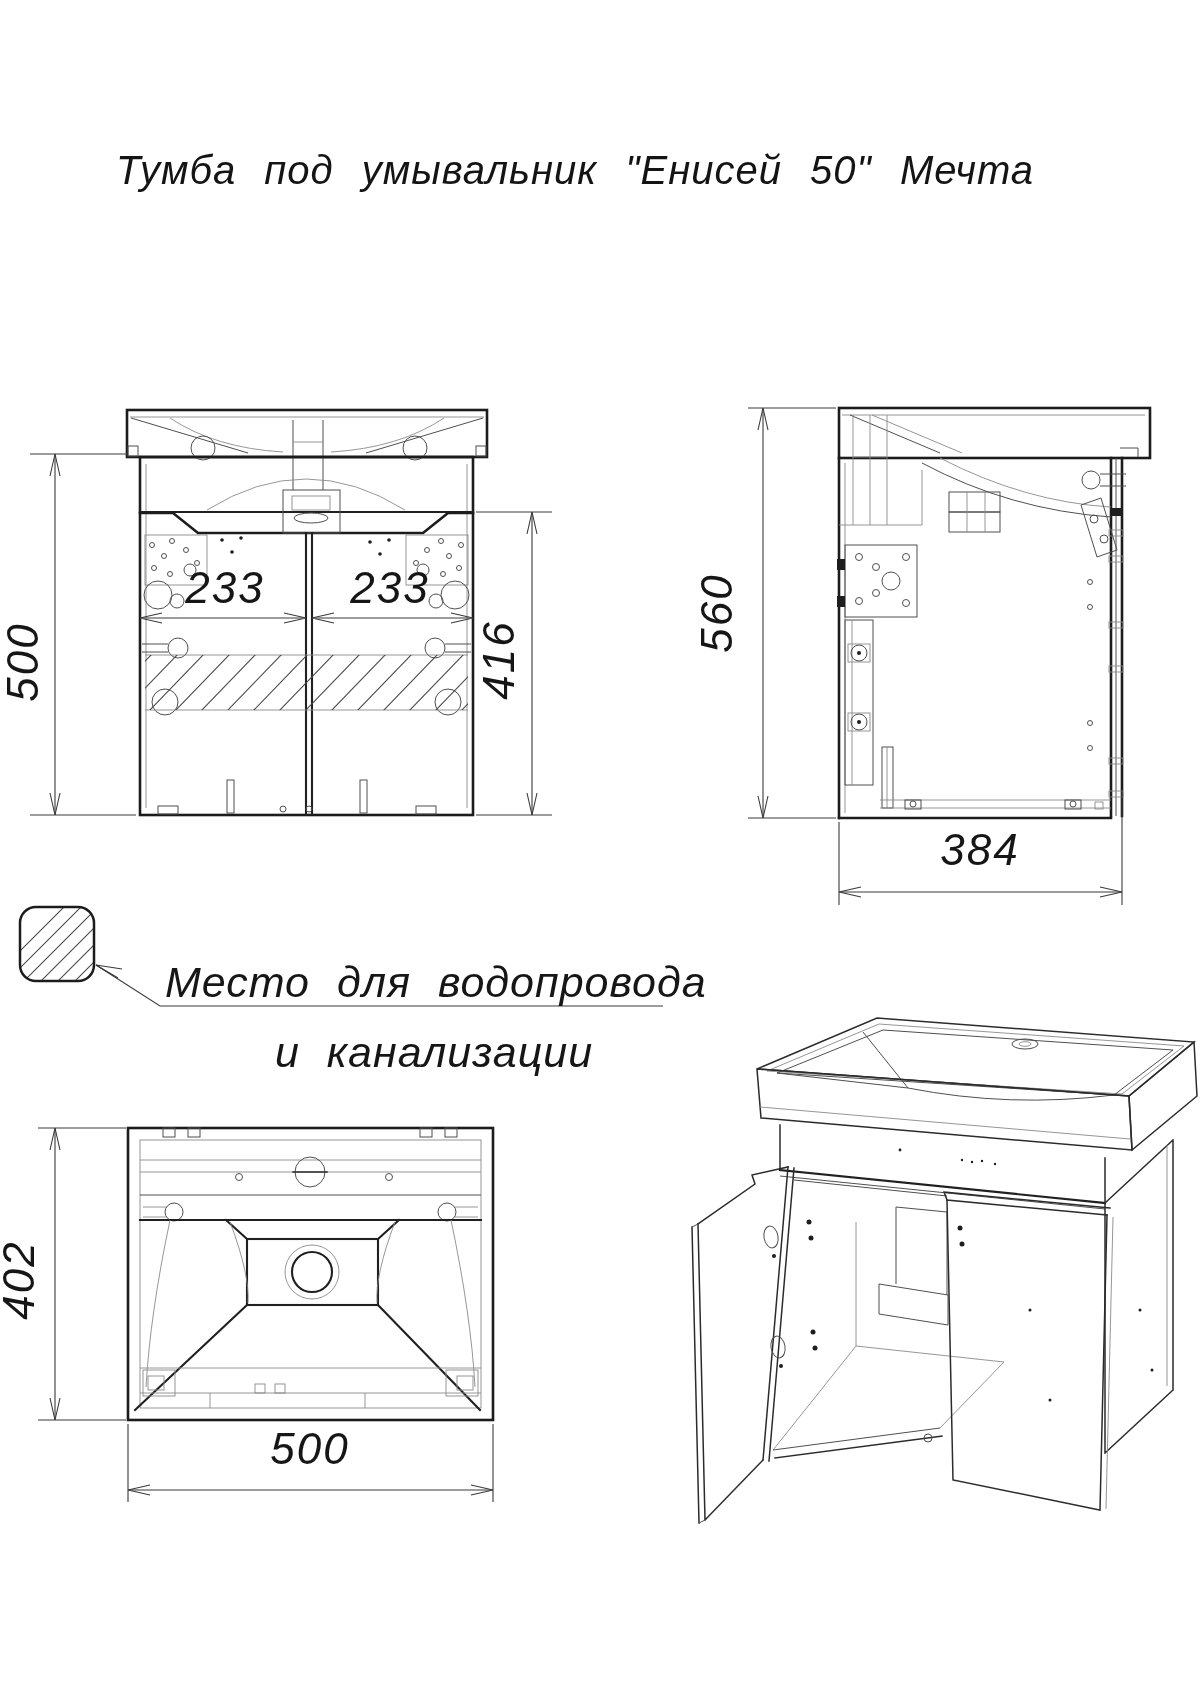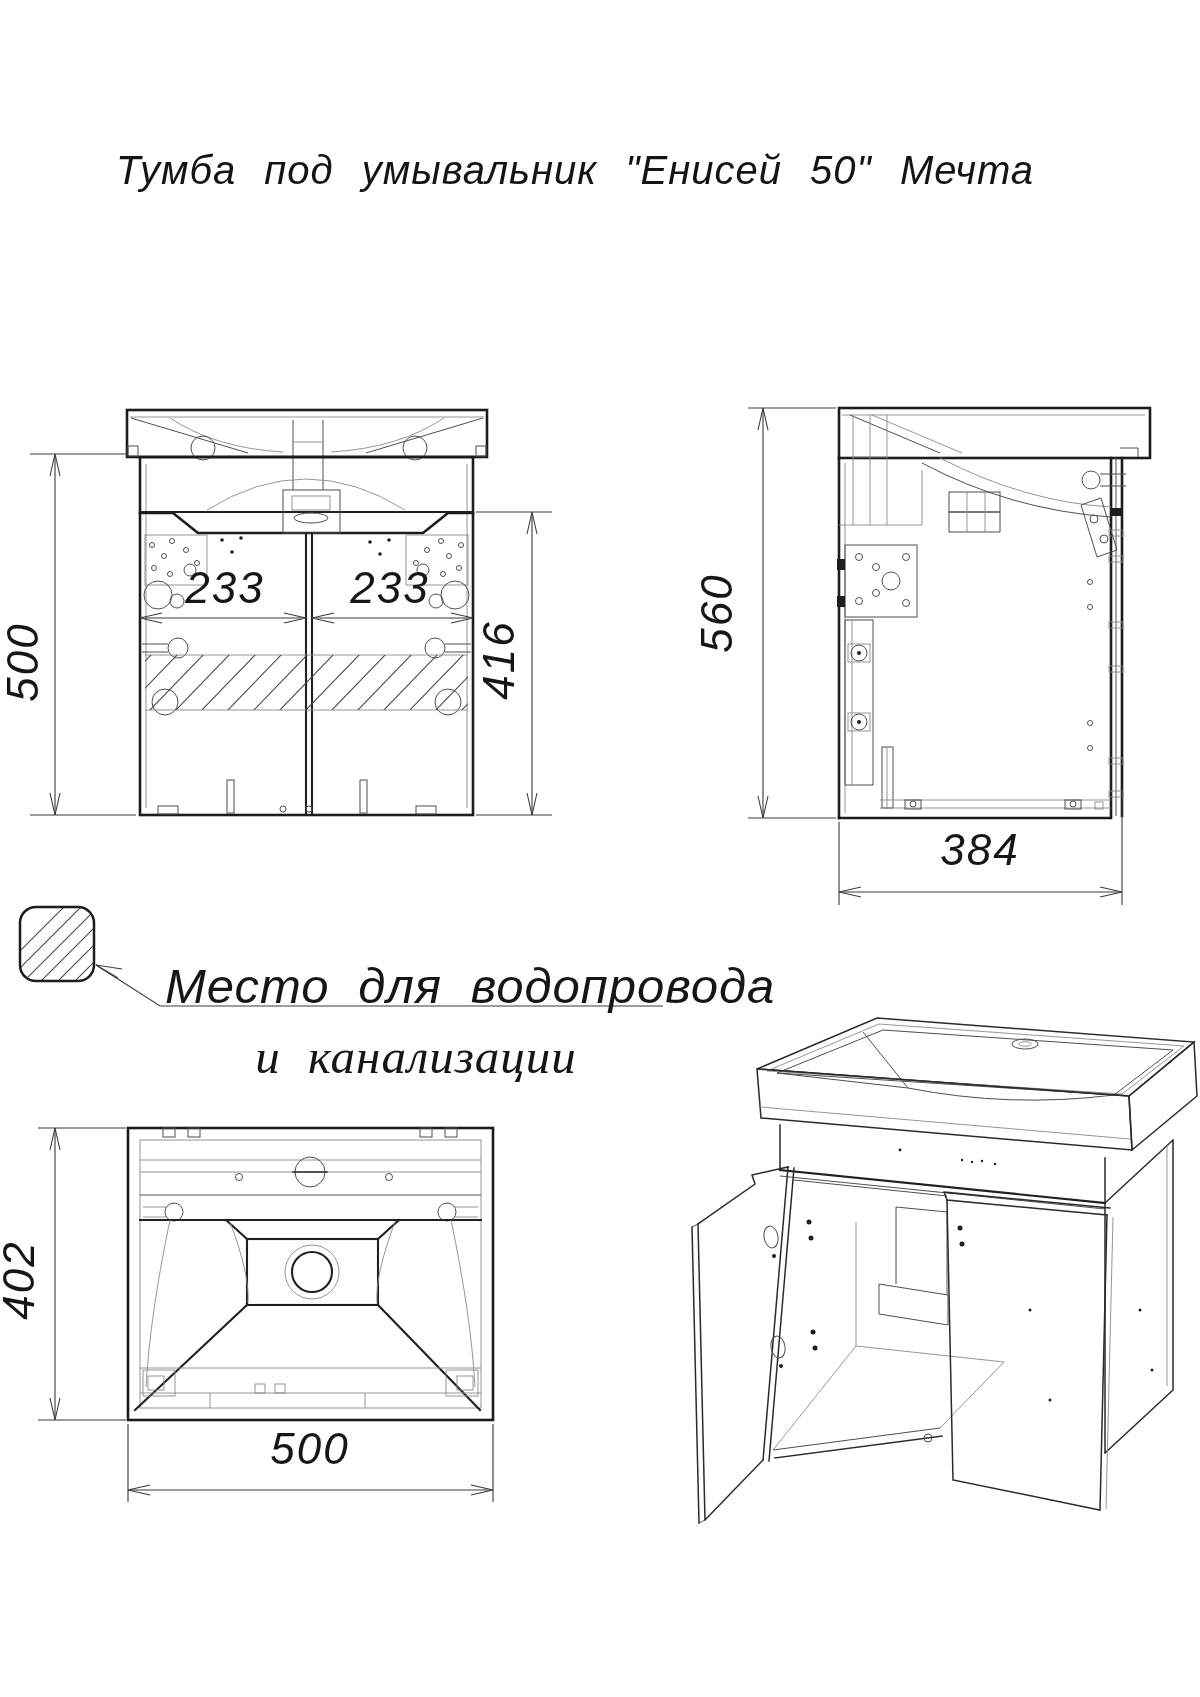--- a/index.html
+++ b/index.html
@@ -1,20 +1,20 @@
 <!DOCTYPE html>
 <html><head>
 <meta charset="utf-8">
 <style>
   html,body{margin:0;padding:0;background:#e8e8e8;}
   .page{position:relative;width:1200px;height:1697px;background:#ffffff;overflow:hidden;
         font-family:"Liberation Sans",sans-serif;}
   .title-line{position:absolute;left:0;width:1150px;text-align:center;color:#141414;
         font-style:italic;font-size:40px;letter-spacing:1px;word-spacing:16px;white-space:nowrap;}
-  .legend-text{position:absolute;color:#161616;font-style:italic;font-size:49px;
+  .legend-text{position:absolute;color:#161616;font-style:italic;font-size:43px;
         letter-spacing:1px;word-spacing:14px;text-align:center;white-space:nowrap;}
   svg{position:absolute;overflow:visible;}
   svg.clipped{overflow:hidden;}
   .s-thick{stroke:#1c1c1c;stroke-width:2.6;fill:none;stroke-linecap:square;stroke-linejoin:miter;}
   .s-th2{stroke:#202020;stroke-width:2.1;fill:none;stroke-linecap:square;}
   .s-med{stroke:#2b2b2b;stroke-width:1.5;fill:none;stroke-linecap:square;}
   .s-thin{stroke:#4f4f4f;stroke-width:1;fill:none;}
   .s-x{stroke:#8a8a8a;stroke-width:0.9;fill:none;}
   .s-dim{stroke:#3a3a3a;stroke-width:1.1;fill:none;}
   .s-hatch{stroke:#4a4a4a;stroke-width:1.1;fill:none;}
@@ -214,21 +214,21 @@
     <g clip-path="url(#lgclip)">
       <path class="s-hatch" d="M-30,86 L56,0 M-13,86 L73,0 M4,86 L90,0 M21,86 L107,0 M38,86 L124,0 M55,86 L141,0"></path>
     </g>
     <rect x="6" y="6" width="74" height="74" rx="16" style="stroke:#1c1c1c;stroke-width:2.5;fill:none;"></rect>
   </svg>
   <svg style="left:80px;top:930px;" width="620" height="90" viewBox="0 0 620 90">
     <path d="M16,35 L80,76 L583,76" class="s-dim"></path>
     <path d="M16,35 L42,39 M16,35 L38,48" class="s-dim"></path>
   </svg>
   <div class="legend-text" style="left:165px;top:958px;width:520px;">Место для водопровода</div>
-  <div class="legend-text" style="left:156px;top:1028px;width:520px;font-family:Liberation Serif, serif;">и канализации</div>
+  <div class="legend-text" style="left:174px;top:1028px;width:520px;">и канализации</div>
 
   <svg style="left:0;top:1100px;" width="560" height="460" viewBox="0 0 560 460">
     <g>
       <rect x="128" y="28" width="365" height="292" class="s-thick"></rect>
       <rect x="140" y="40" width="341" height="268" class="s-x"></rect>
       <rect x="163" y="28" width="12" height="9" class="s-thin"></rect>
         <rect x="188" y="28" width="12" height="9" class="s-thin"></rect>
       <rect x="420" y="28" width="12" height="9" class="s-thin"></rect>
         <rect x="445" y="28" width="12" height="9" class="s-thin"></rect>
     </g>

